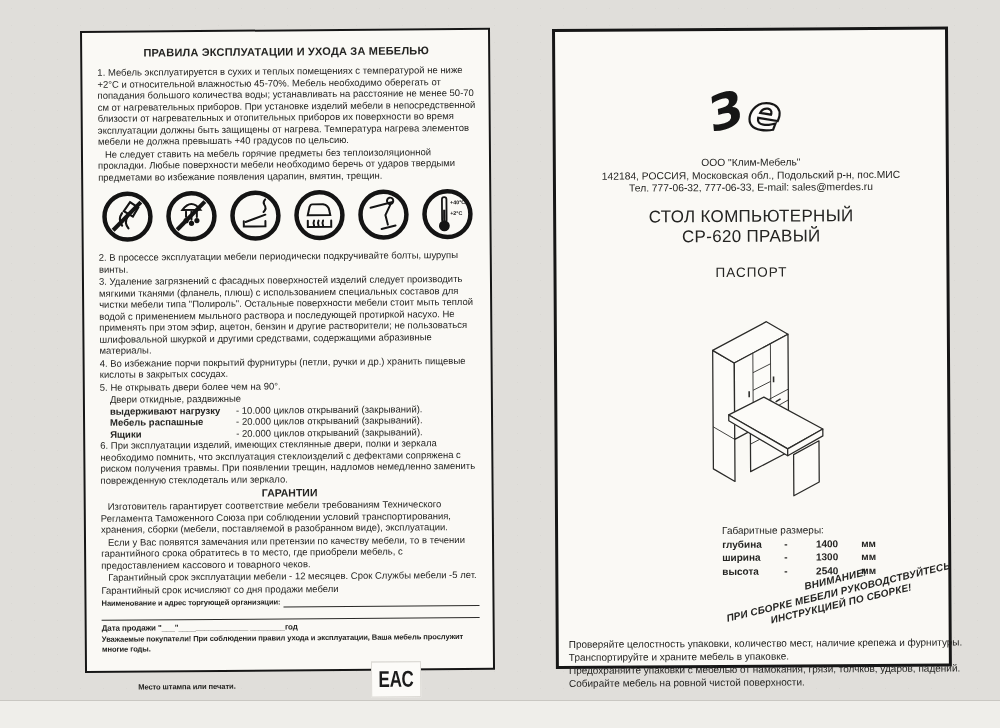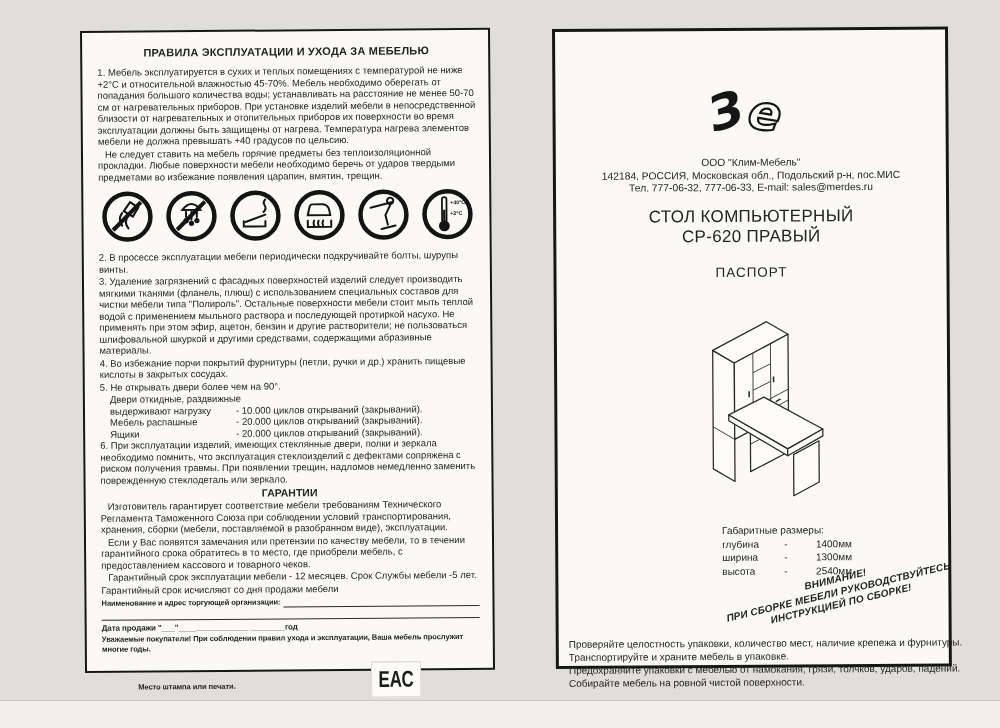--- a/index.html
+++ b/index.html
@@ -33,21 +33,21 @@
     transform:rotate(-0.35deg);transform-origin:top left;
   }
   
   .lp-title{font-size:11px;font-weight:bold;text-align:center;margin:6px 0 8px 0;letter-spacing:.2px;}
   .para{font-size:9.5px;line-height:11.5px;margin:0 0 1px 0;}
   .para.indent{text-indent:7px;}
   .icons-row{display:flex;justify-content:space-between;align-items:center;margin:7px 2px 8px 2px;}
   .icons-row svg{display:block;}
   .sub-list{font-size:9.5px;line-height:11.5px;margin-left:10px;}
   .sub-row{display:flex;}
-  .sub-row .lbl{width:126px;flex:none;}
+  .sub-row .lbl{width:126px;flex:none;font-weight:bold;}
   .warranty-title{font-size:10.5px;font-weight:bold;text-align:center;margin:2px 0 1px 0;}
   .small-bold{font-size:7.6px;font-weight:bold;line-height:10px;letter-spacing:-.1px;}
   .org-line{display:flex;align-items:flex-end;margin-top:3px;}
   .org-line .fill-line{flex:1;border-bottom:1px solid #2a2a28;height:8px;margin-left:3px;}
   .full-line{border-bottom:1.5px solid #2a2a28;height:11px;margin-bottom:3px;}
   .date-line{margin-top:2px;font-size:8px;}
   .cust-line{margin-top:1px;}
   .stamp-area{position:relative;height:72px;margin-top:10px;}
   .stamp-text{position:absolute;left:0;top:18px;padding-left:36px;}
   .eac-box{position:absolute;left:268px;top:8px;width:52px;text-align:center;}
@@ -60,24 +60,24 @@
   }
   .eac-caption{font-size:6px;font-weight:bold;margin-top:3px;letter-spacing:.2px;}
   
   .rp-inner{position:relative;width:100%;height:100%;}
   .logo-wrap{text-align:center;margin-top:38px;}
   .company{font-size:10.3px;line-height:12.5px;text-align:center;margin-top:4px;}
   .prod-title{font-size:17px;line-height:20px;text-align:center;margin-top:12px;letter-spacing:.3px;}
   .doc-type{font-size:13.5px;text-align:center;margin-top:18px;letter-spacing:1px;}
   .drawing-wrap{position:absolute;left:95px;top:238px;}
   .dims{position:absolute;left:164px;top:455px;font-size:10px;line-height:13.5px;}
-  .dims-row{display:flex;}
+  .dims-row{display:flex;font-weight:bold;}
   .dims-row .d-lbl{width:62px;}
   .dims-row .d-dash{width:18px;}
-  .dims-row .d-val{width:36px;text-align:right;margin-right:0;}
+  .dims-row .d-val{width:36px;text-align:right;margin-right:23px;}
   .warning{
     position:absolute;left:150px;top:505px;width:260px;
     transform:rotate(-13deg);
     text-align:center;font-weight:bold;font-style:italic;
     font-size:10px;line-height:12.5px;letter-spacing:.2px;
   }
   .notes{position:absolute;left:10px;top:568px;font-size:10px;line-height:13px;}
   .notes div{white-space:nowrap;}
 </style>
 </head>

